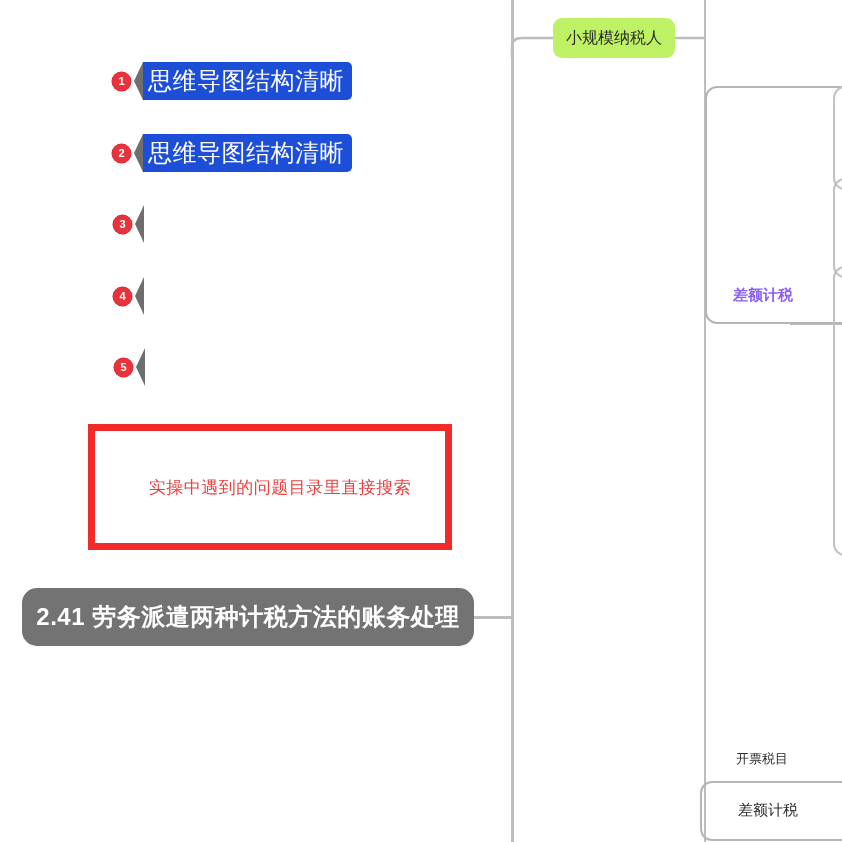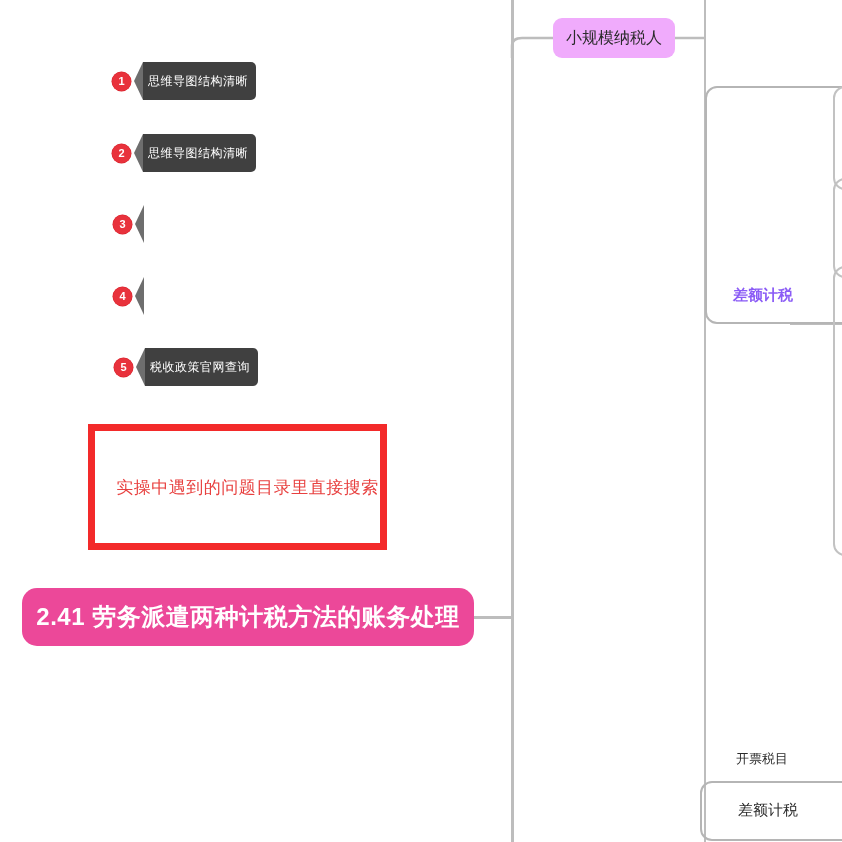--- a/index.html
+++ b/index.html
@@ -44,39 +44,39 @@
   }
   .notch {
     width: 9px;
     height: 38px;
     flex: none;
     margin-left: 3px;
     background: #6e6e6e;
     clip-path: polygon(0% 50%, 100% 0%, 100% 100%);
   }
   .gray-box {
-    background: #404040;
+    background: #1d4ed8;
     color: #ffffff;
     height: 38px;
     display: flex;
     align-items: center;
     padding: 0 8px 0 5px;
     border-radius: 0 5px 5px 0;
-    font-size: 12px;
+    font-size: 24px;
     letter-spacing: 0.5px;
     white-space: nowrap;
     box-sizing: border-box;
   }
 
   
   #red-callout {
     position: absolute;
     left: 88px;
     top: 424px;
-    width: 299px;
+    width: 364px;
     height: 126px;
     border: 7px solid #f32a2a;
     background: #ffffff;
     box-sizing: border-box;
     display: flex;
     flex-direction: column;
     align-items: center;
     justify-content: center;
     gap: 22px;
     padding-left: 20px;
@@ -88,21 +88,21 @@
     white-space: nowrap;
   }
 
   
   #title-node {
     position: absolute;
     left: 22px;
     top: 588px;
     width: 452px;
     height: 58px;
-    background: #ec4899;
+    background: #737373;
     border-radius: 15px;
     display: flex;
     align-items: center;
     justify-content: center;
     box-sizing: border-box;
   }
   #title-node .title-text {
     color: #ffffff;
     font-size: 24px;
     font-weight: bold;
@@ -144,21 +144,21 @@
     pointer-events: none;
   }
 
   
   #node-small-taxpayer {
     position: absolute;
     left: 553px;
     top: 18px;
     width: 122px;
     height: 40px;
-    background: #f0abfc;
+    background: #bef264;
     border-radius: 9px;
     display: flex;
     align-items: center;
     justify-content: center;
     box-sizing: border-box;
   }
   #node-small-taxpayer .node-text {
     font-size: 16px;
     color: #2b2b2b;
     white-space: nowrap;
@@ -259,21 +259,20 @@
   </div>
 
   <div class="badge-row" style="left:113px; top:277px;">
     <span class="num-circle">4</span>
     <span class="notch"></span>
   </div>
 
   <div class="badge-row" style="left:114px; top:348px;">
     <span class="num-circle">5</span>
     <span class="notch"></span>
-    <span class="gray-box">税收政策官网查询</span>
   </div>
 
   <div id="red-callout">
     <div class="red-line">实操中遇到的问题目录里直接搜索</div>
   </div>
 
   <div id="title-node">
     <span class="title-text">2.41 劳务派遣两种计税方法的账务处理</span>
   </div>
   <div id="title-connector"></div>

